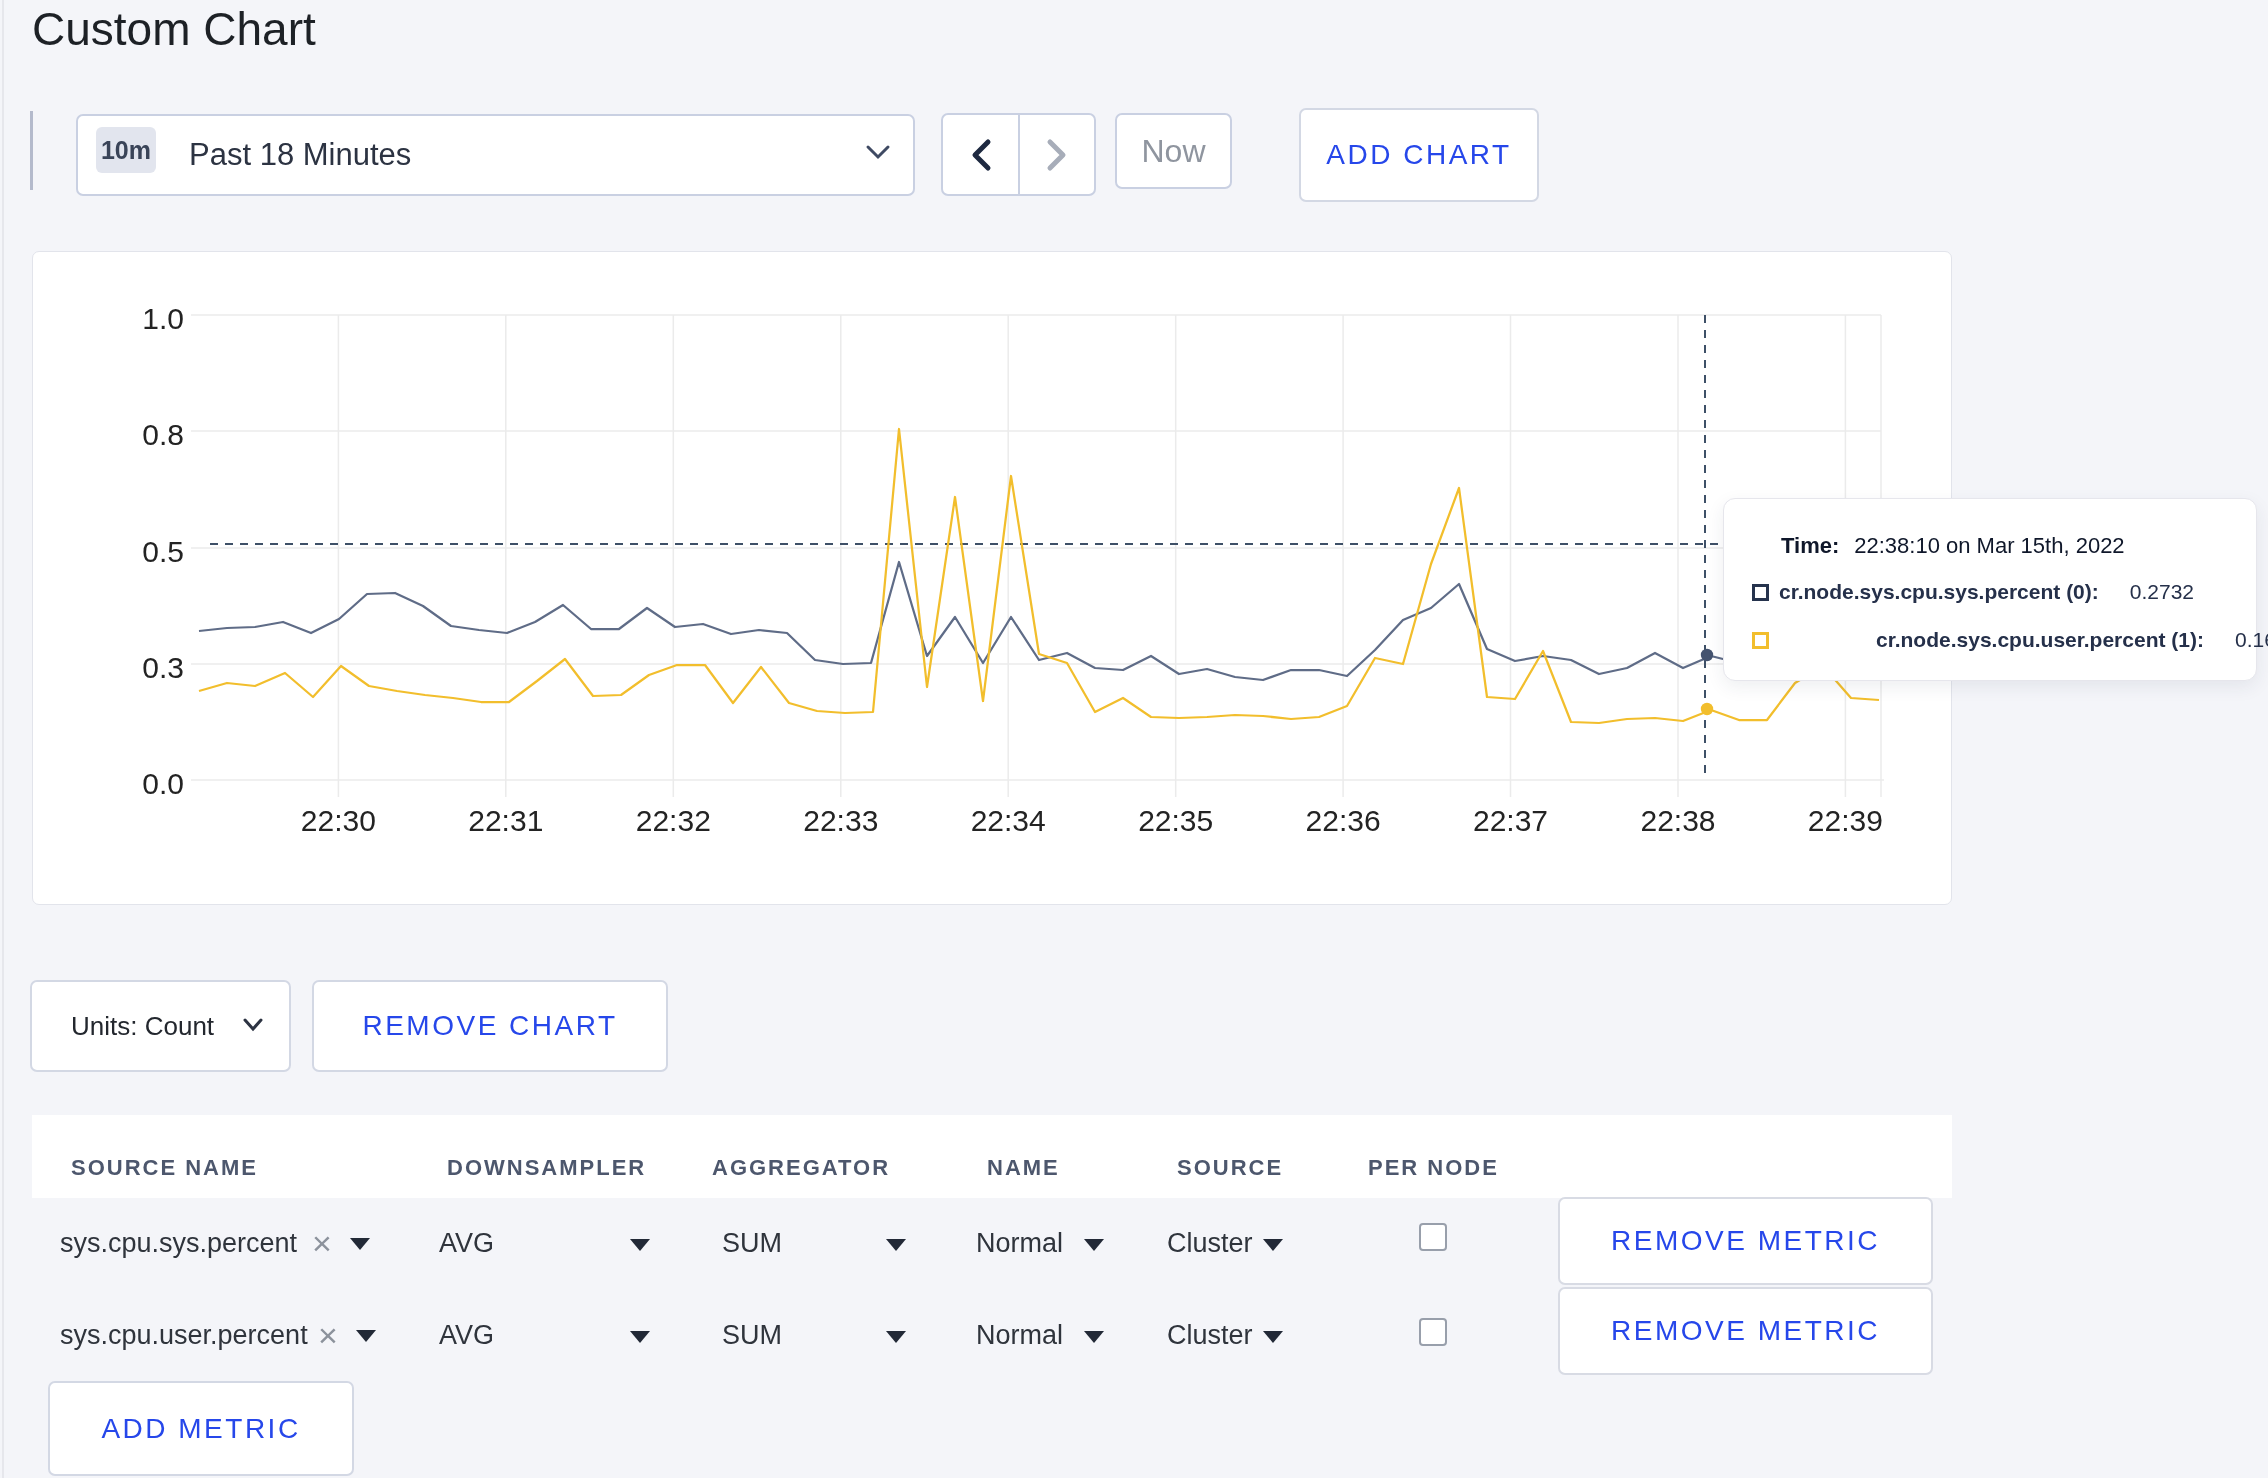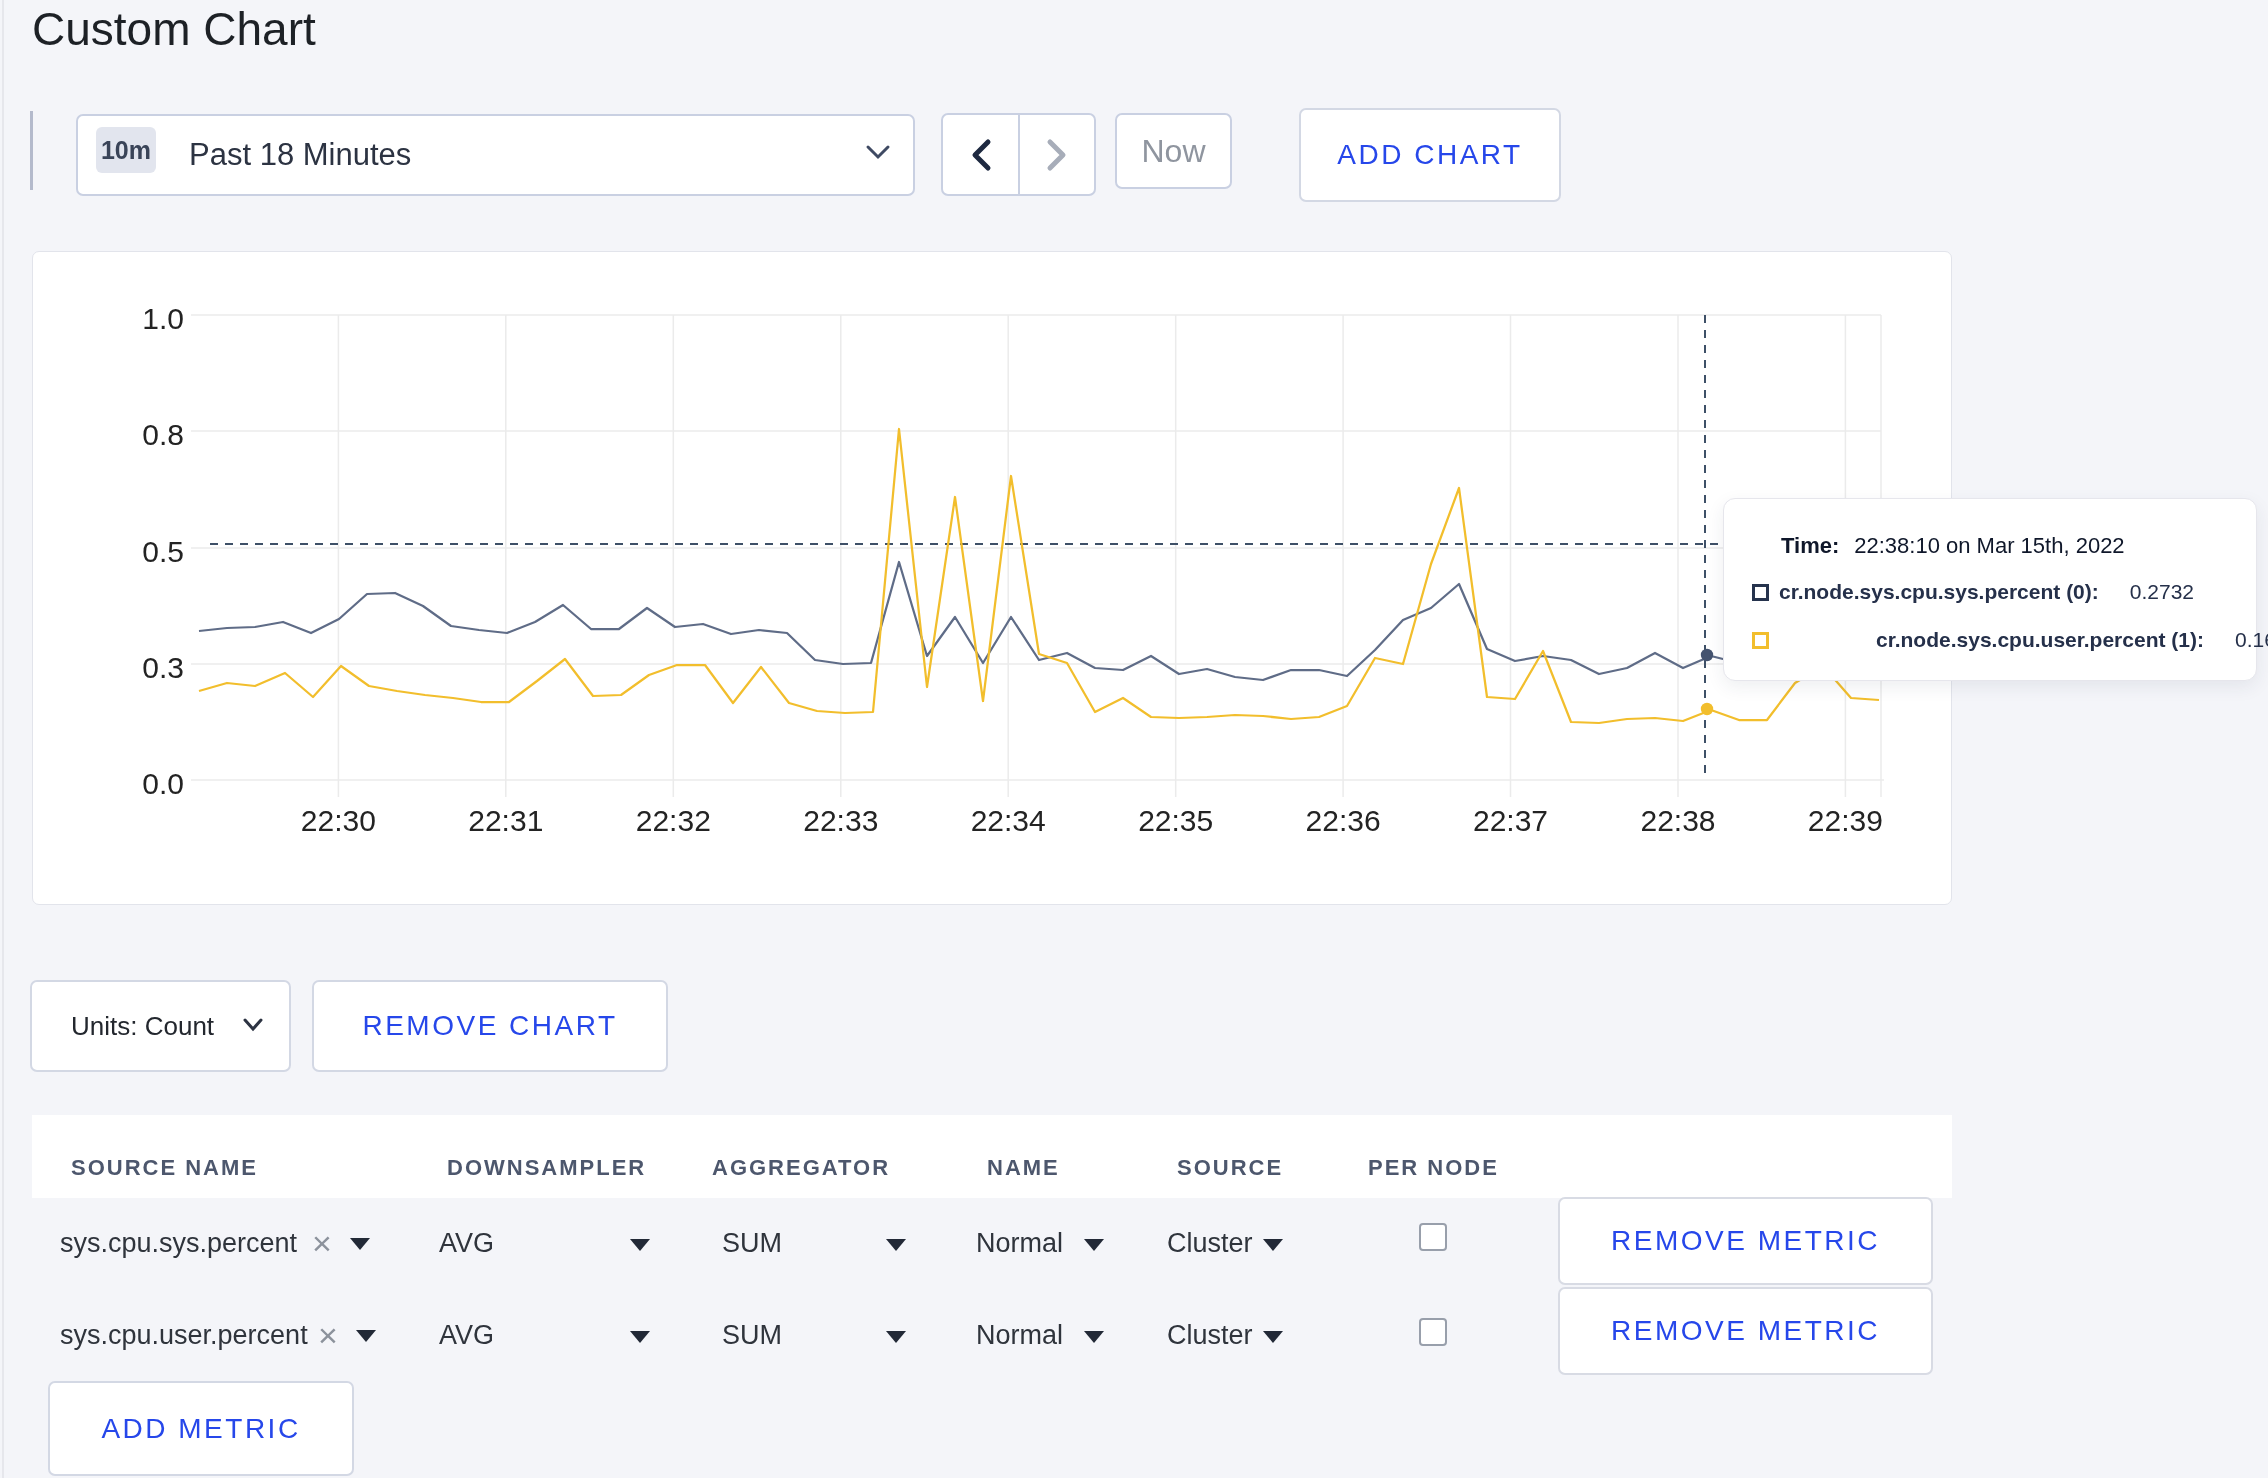--- a/index.html
+++ b/index.html
@@ -32,21 +32,21 @@
 <div class="abs" style="left:1018px; top:115px; width:2px; height:79px; background:#c9d0e2;"></div>
 <svg class="abs" style="left:968px; top:138px;" width="26" height="34" viewBox="0 0 26 34">
     <path d="M20 4 L7 17 L20 30" fill="none" stroke="#1e2940" stroke-width="5" stroke-linecap="round" stroke-linejoin="round"></path>
   </svg>
 <svg class="abs" style="left:1044px; top:138px;" width="26" height="34" viewBox="0 0 26 34">
     <path d="M6 4 L19 17 L6 30" fill="none" stroke="#a7adb9" stroke-width="5" stroke-linecap="round" stroke-linejoin="round"></path>
   </svg>
 
 <div class="abs box" style="left:1115px; top:113px; width:117px; height:76px; border-color:#c9d0e2; display:flex; align-items:center; justify-content:center; font-size:32px; font-weight:500; color:#8f959f;">Now</div>
 
-<div class="abs box bluebtn" style="left:1299px; top:108px; width:262px; height:94px;">ADD CHART</div>
+<div class="abs box bluebtn" style="left:1299px; top:108px; width:240px; height:94px;">ADD CHART</div>
 
 <div class="abs" style="left:32px; top:251px; width:1920px; height:654px; background:#fff; border:1.5px solid #e2e4eb; border-radius:7px;"></div>
 
 <svg class="abs" style="left:32px; top:251px;" width="1920" height="654" viewBox="0 0 1920 654">
 <g transform="translate(-32,-251)">
 <g stroke="#ebebeb" stroke-width="1.5">
 <line x1="191" y1="315" x2="1881" y2="315"></line>
 <line x1="191" y1="431" x2="1881" y2="431"></line>
 <line x1="191" y1="548" x2="1881" y2="548"></line>
 <line x1="191" y1="664" x2="1881" y2="664"></line>

